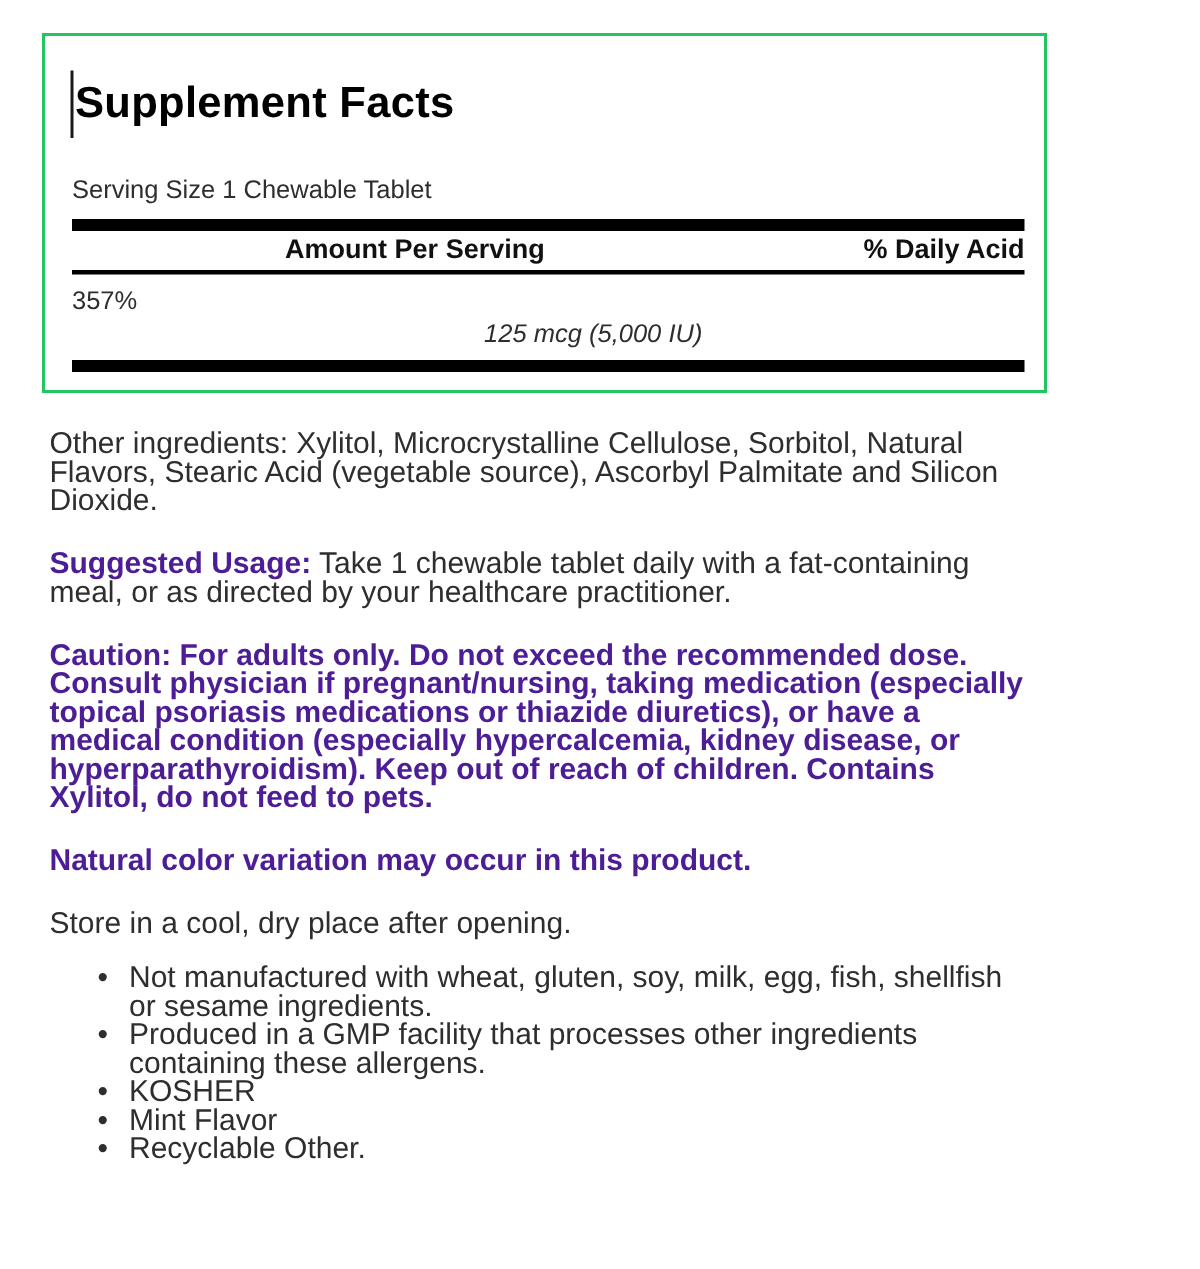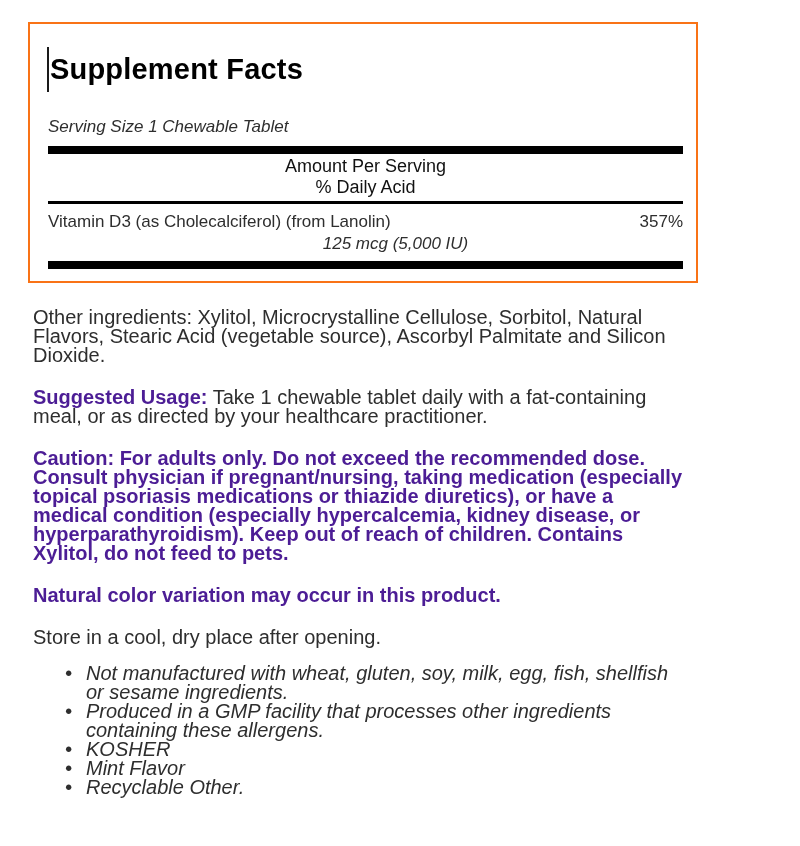--- a/index.html
+++ b/index.html
@@ -13,21 +13,21 @@
     font-family: "Liberation Sans", sans-serif;
     color: #2e2e2e;
     -webkit-font-smoothing: antialiased;
   }
 
   
   .facts-box {
     box-sizing: border-box;
     margin: 22px 0 0 28px;
     width: 670px;
-    border: 2px solid #f97316;
+    border: 2px solid #22c55e;
     padding: 0 13px 12px 18px;
     background: #fff;
   }
   .facts-title-wrap {
     position: relative;
     margin: 28px 0 0 2px;
   }
   .text-cursor {
     position: absolute;
     left: -3px;
@@ -41,37 +41,35 @@
     font-weight: 700;
     color: #000;
     line-height: 34px;
     letter-spacing: 0.2px;
   }
   .serving-size {
     margin-top: 30px;
     font-size: 17px;
     line-height: 22px;
     color: #2e2e2e;
-    font-style: italic;
   }
   .thick-bar {
     height: 8px;
     background: #000;
   }
   .bar-top { margin-top: 8px; }
   .bar-bottom { margin-top: 6px; }
   .facts-header {
     display: flex;
-    align-items: center;
+    align-items: flex-end;
     border-bottom: 3px solid #000;
     padding: 2px 0 3px 0;
-    font-weight: 400;
+    font-weight: 700;
     font-size: 18px;
     color: #111;
-    flex-direction: column;
   }
   .facts-header .col-amount {
     flex: 0 0 72%;
     text-align: center;
   }
   .facts-header .col-dv {
     flex: 1;
     text-align: right;
   }
   .facts-row {
@@ -102,21 +100,20 @@
   }
   .copy p.first { margin-top: 25px; }
   .bold-text {
     font-weight: 700;
     color: #4c1d95;
   }
   ul.notes {
     margin: 17px 0 0 30px;
     padding: 0;
     list-style: none;
-    font-style: italic;
   }
   ul.notes li {
     position: relative;
     padding-left: 23px;
   }
   ul.notes li::before {
     content: "\2022";
     position: absolute;
     left: 2px;
     top: 0;
@@ -135,21 +132,20 @@
 
   <div class="thick-bar bar-top"></div>
 
   <div class="facts-header">
     <span class="col-amount">Amount Per Serving</span>
     <span class="col-dv">% Daily Acid</span>
   </div>
 
   <div class="facts-row">
     <div class="facts-row-line1">
-      <span>Vitamin D3 (as Cholecalciferol) (from Lanolin)</span>
       <span>357%</span>
     </div>
     <div class="facts-row-line2">125 mcg (5,000 IU)</div>
   </div>
 
   <div class="thick-bar bar-bottom"></div>
 </div>
 
 <div class="copy">
   <p class="first">Other ingredients: Xylitol, Microcrystalline Cellulose, Sorbitol, Natural Flavors, Stearic Acid (vegetable source), Ascorbyl Palmitate and Silicon Dioxide.</p>

